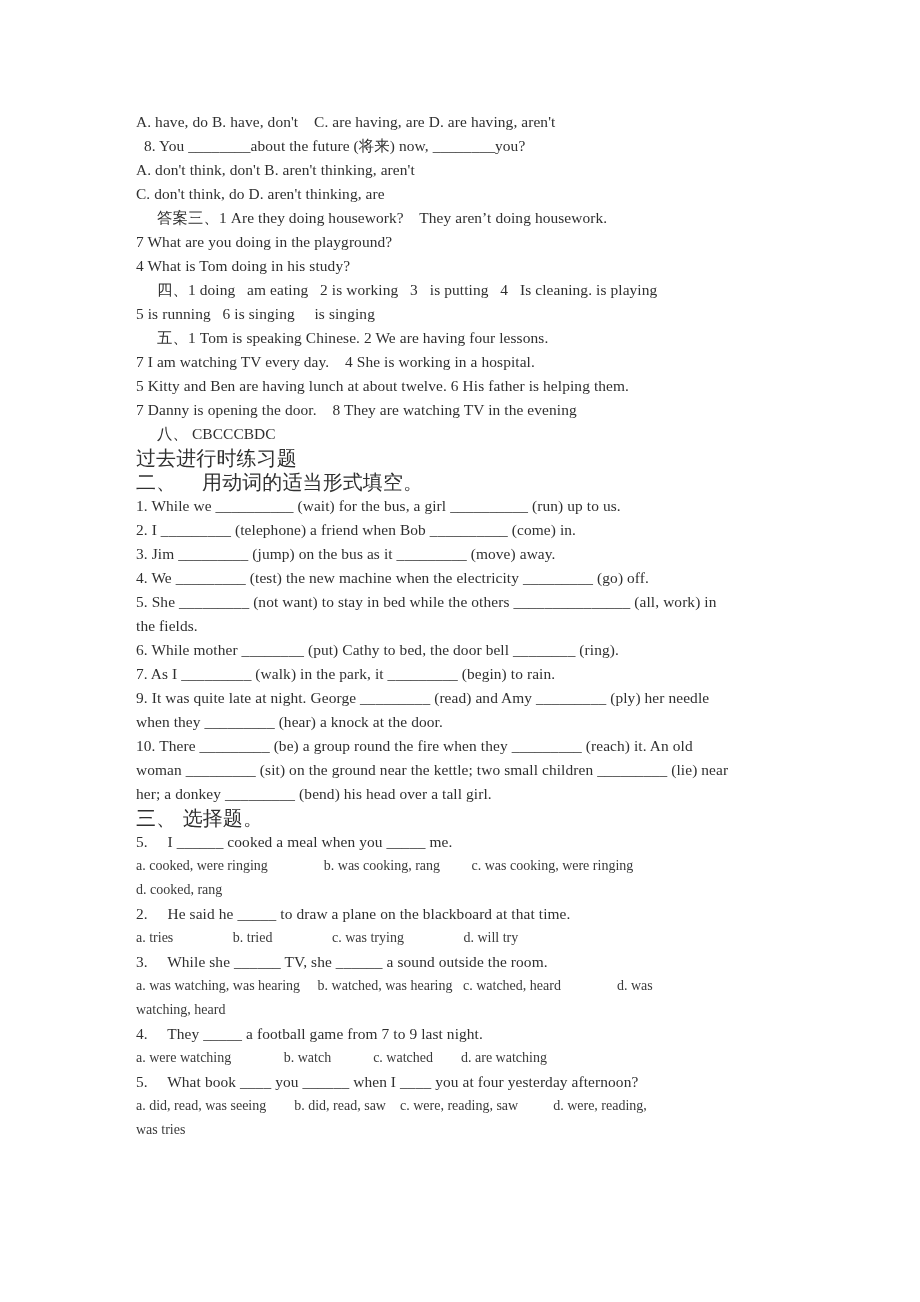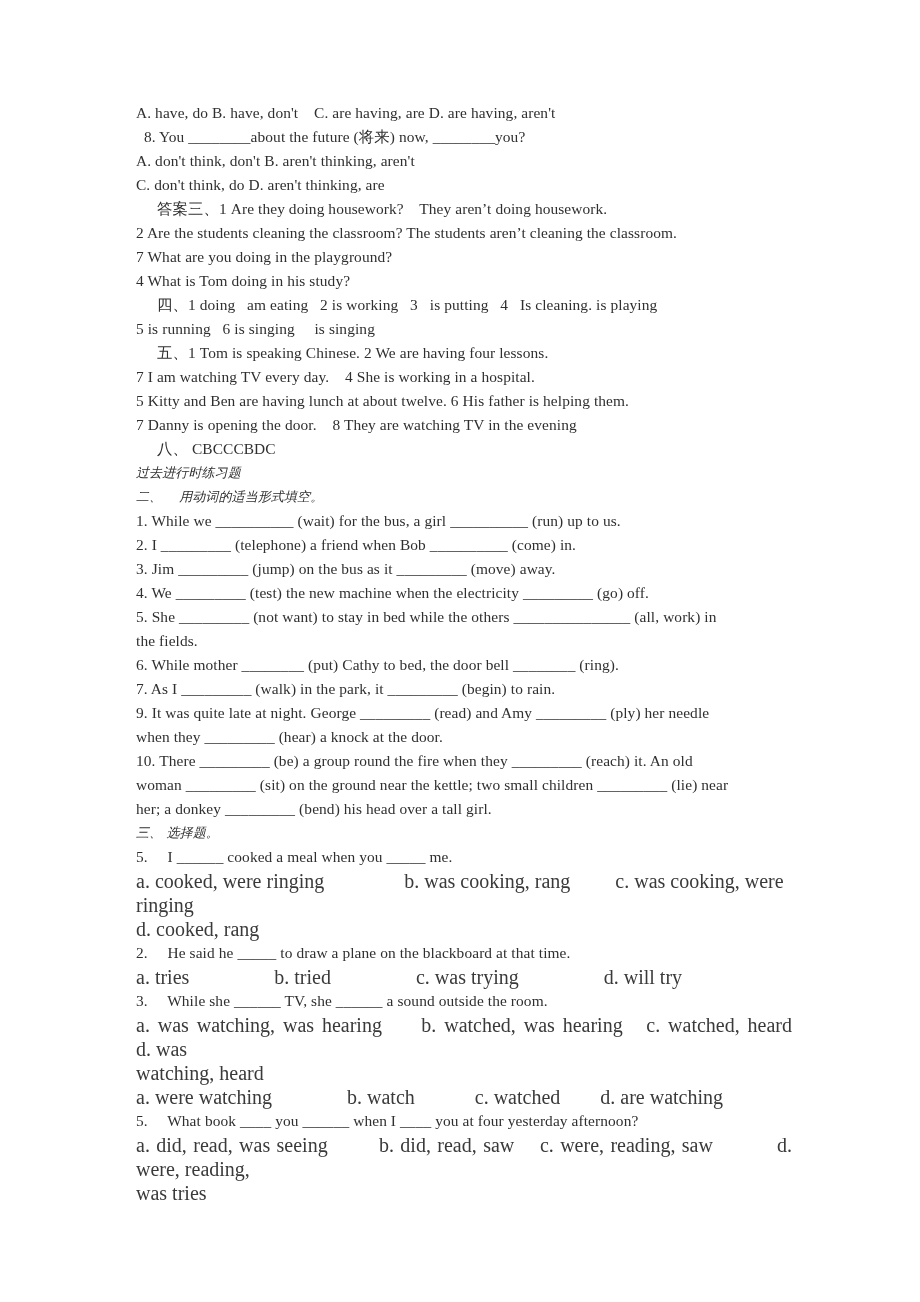--- a/index.html
+++ b/index.html
@@ -17,65 +17,63 @@
   .page {
     position: relative;
     width: 920px;
     height: 1302px;
     background: #ffffff;
     overflow: hidden;
   }
   .content {
     position: absolute;
     left: 136px;
-    top: 101px;
+    top: 110px;
     width: 656px;
   }
   .line {
     font-size: 15.4px;
     line-height: 24px;
     white-space: pre-wrap;
     color: #2f2f2f;
     letter-spacing: 0.1px;
   }
   
   .just {
     text-align: justify;
     text-align-last: left;
   }
   .cjk {
     font-family: "DejaVu Sans", "Liberation Sans", sans-serif;
-    font-size: 13px;
-    font-style: italic;
+    font-size: 20px;
   }
   .mix-cjk {
     font-family: "Liberation Serif", "DejaVu Serif", serif;
     margin-left: 21px;
   }
   .opt-row {
     display: block;
-    font-size: 20px;
+    font-size: 14px;
     line-height: 24px;
     white-space: pre-wrap;
     font-family: Liberation Serif, serif;
   }
 </style>
 </head>
 <body>
 
 <div class="page">
   <div class="content">
 
     <div class="line">A. have, do B. have, don't    C. are having, are D. are having, aren't</div>
     <div class="line">  8. You ________about the future (将来) now, ________you?</div>
     <div class="line">A. don't think, don't B. aren't thinking, aren't</div>
     <div class="line">C. don't think, do D. aren't thinking, are</div>
 
     <div class="line mix-cjk">答案三、1 Are they doing housework?    They aren’t doing housework.</div>
-    <div class="line">2 Are the students cleaning the classroom? The students aren’t cleaning the classroom.</div>
     <div class="line">7 What are you doing in the playground?</div>
     <div class="line">4 What is Tom doing in his study?</div>
 
     <div class="line mix-cjk">四、1 doing   am eating   2 is working   3   is putting   4   Is cleaning. is playing</div>
     <div class="line">5 is running   6 is singing     is singing</div>
 
     <div class="line mix-cjk">五、1 Tom is speaking Chinese. 2 We are having four lessons.</div>
     <div class="line">7 I am watching TV every day.    4 She is working in a hospital.</div>
     <div class="line">5 Kitty and Ben are having lunch at about twelve. 6 His father is helping them.</div>
     <div class="line">7 Danny is opening the door.    8 They are watching TV in the evening</div>
@@ -104,20 +102,21 @@
     <div class="opt-row">a. cooked, were ringing                b. was cooking, rang         c. was cooking, were ringing</div>
     <div class="opt-row">d. cooked, rang</div>
 
     <div class="line">2.     He said he _____ to draw a plane on the blackboard at that time.</div>
     <div class="opt-row">a. tries                 b. tried                 c. was trying                 d. will try</div>
 
     <div class="line">3.     While she ______ TV, she ______ a sound outside the room.</div>
     <div class="opt-row just">a. was watching, was hearing     b. watched, was hearing   c. watched, heard                d. was</div>
     <div class="opt-row">watching, heard</div>
 
+    <div class="line">4.     They _____ a football game from 7 to 9 last night.</div>
     <div class="opt-row">a. were watching               b. watch            c. watched        d. are watching</div>
 
     <div class="line">5.     What book ____ you ______ when I ____ you at four yesterday afternoon?</div>
     <div class="opt-row just">a. did, read, was seeing        b. did, read, saw    c. were, reading, saw          d. were, reading,</div>
     <div class="opt-row">was tries</div>
 
   </div>
 </div>
 
 </body></html>

